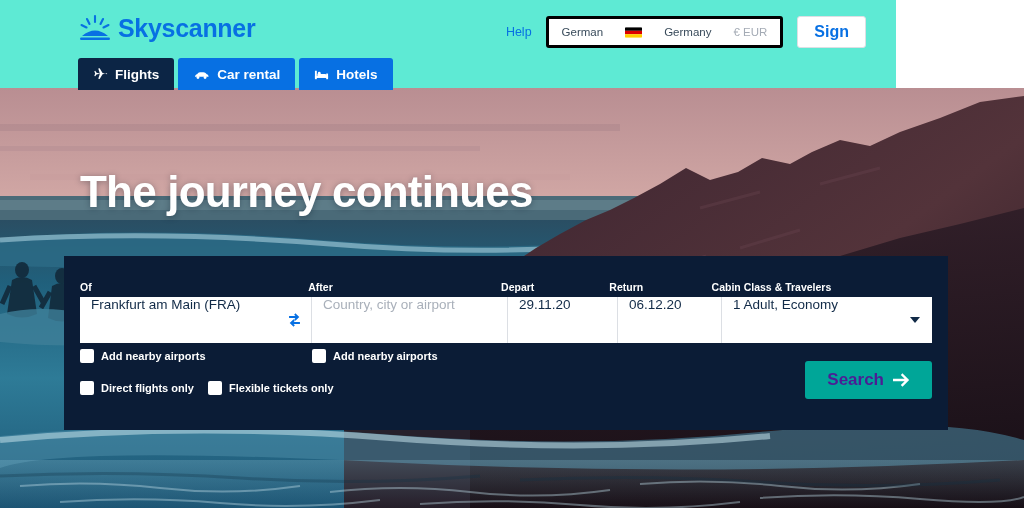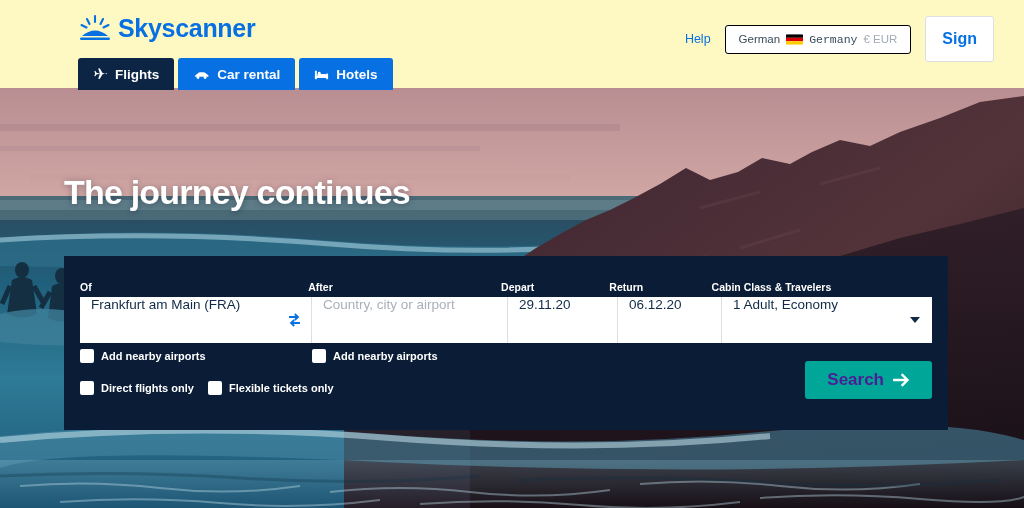--- a/index.html
+++ b/index.html
@@ -6,51 +6,51 @@
   html, body {
     width: 1024px; height: 508px;
     font-family: "Liberation Sans", sans-serif;
     overflow: hidden;
     background: #ffffff;
   }
   #page { position: relative; width: 1024px; height: 508px; overflow: hidden; }
 
   
   .header {
-    position: absolute; top: 0; left: 0; width: 1024px; height: 88px;
-    background: #fef9c3; z-index: 20;
+    position: absolute; top: 0; left: 0; width: 896px; height: 88px;
+    background: #5eead4; z-index: 20;
   }
   .logo-wrap {
     position: absolute; left: 78px; top: 14px;
     display: flex; align-items: center; gap: 6px;
   }
   .logo-mark { width: 34px; height: 28px; display: block; }
   .logo-text {
     font-size: 25px; font-weight: bold; color: #0770e3;
     letter-spacing: -0.3px; line-height: 28px;
   }
   .header-right {
     position: absolute; right: 30px; top: 16px;
     display: flex; align-items: center; gap: 14px;
   }
   .help-link {
     font-size: 12.5px; color: #0770e3; text-decoration: none; cursor: pointer;
   }
   .locale-box {
-    display: flex; align-items: center; gap: 6px;
-    border: 1px solid #000000; border-radius: 3px;
+    display: flex; align-items: center; gap: 22px;
+    border: 3px solid #000000; border-radius: 3px;
     padding: 7px 13px; background: #fff; cursor: pointer;
   }
   .locale-lang { font-size: 11.5px; color: #394b5b; }
   .flag { width: 17px; height: 11px; display: block; border-radius: 1px; }
-  .locale-country { font-size: 11.5px; color: #394b5b; font-family: Liberation Mono, monospace; }
+  .locale-country { font-size: 11.5px; color: #394b5b; }
   .locale-cur { font-size: 11.5px; color: #a4abb5; }
   .sign-btn {
     border: 1px solid #dddfe4; border-radius: 3px; background: #fff;
-    padding: 13px 16px; font-size: 16px; font-weight: bold; color: #0770e3;
+    padding: 6px 16px; font-size: 16px; font-weight: bold; color: #0770e3;
     cursor: pointer; font-family: "Liberation Sans", sans-serif;
   }
 
   
   .tabs {
     position: absolute; left: 78px; top: 58px;
     display: flex; gap: 4px; z-index: 21;
   }
   .tab {
     display: flex; align-items: center; gap: 7px;
@@ -62,22 +62,22 @@
   .tab.active { background: #0c2545; text-align: center; }
   .tab svg { display: block; }
 
   
   .hero {
     position: absolute; top: 88px; left: 0; width: 1024px; height: 420px;
     overflow: hidden; background: #1d3b4e;
   }
   .hero-bg { position: absolute; inset: 0; width: 100%; height: 100%; }
   .headline {
-    position: absolute; left: 64px; top: 76px;
-    font-size: 34px; font-weight: bold; color: #ffffff;
+    position: absolute; left: 80px; top: 76px;
+    font-size: 44px; font-weight: bold; color: #ffffff;
     letter-spacing: -0.8px; line-height: 56px;
     text-shadow: 0 1px 6px rgba(10,20,35,.35);
     z-index: 3;
   }
 
   
   .panel {
     position: absolute; left: 64px; top: 168px;
     width: 884px; height: 174px;
     background: #0b1c36; z-index: 5;

